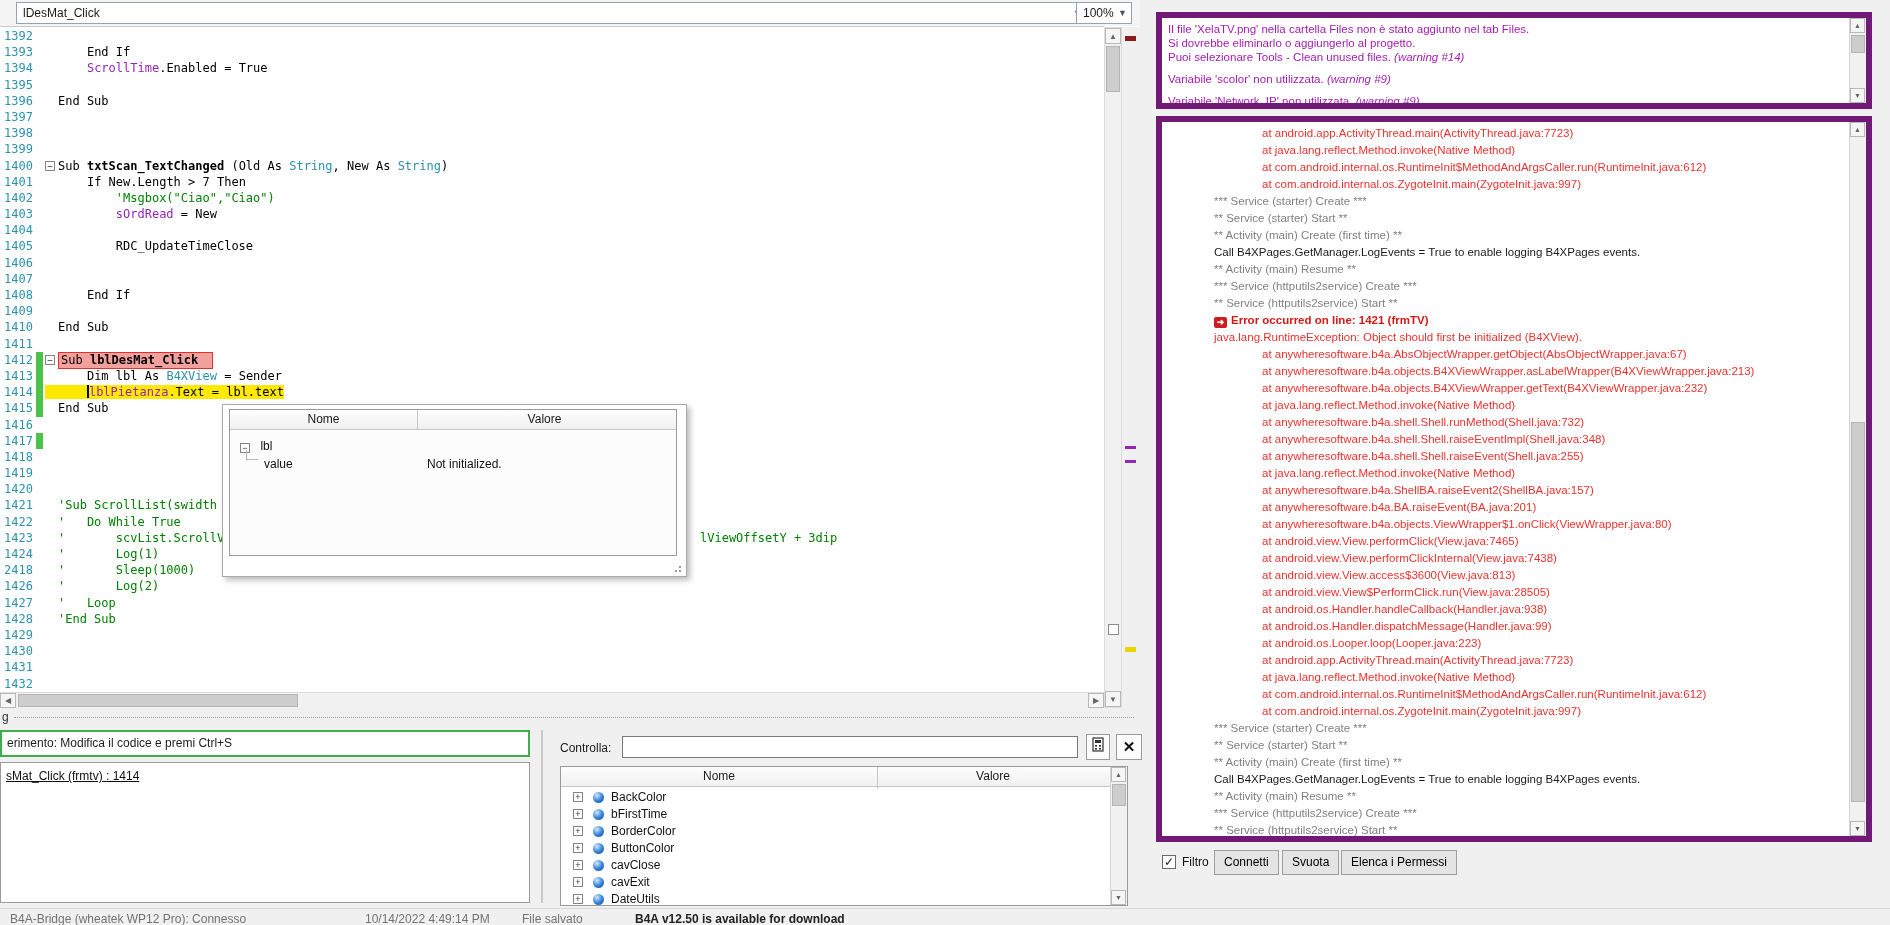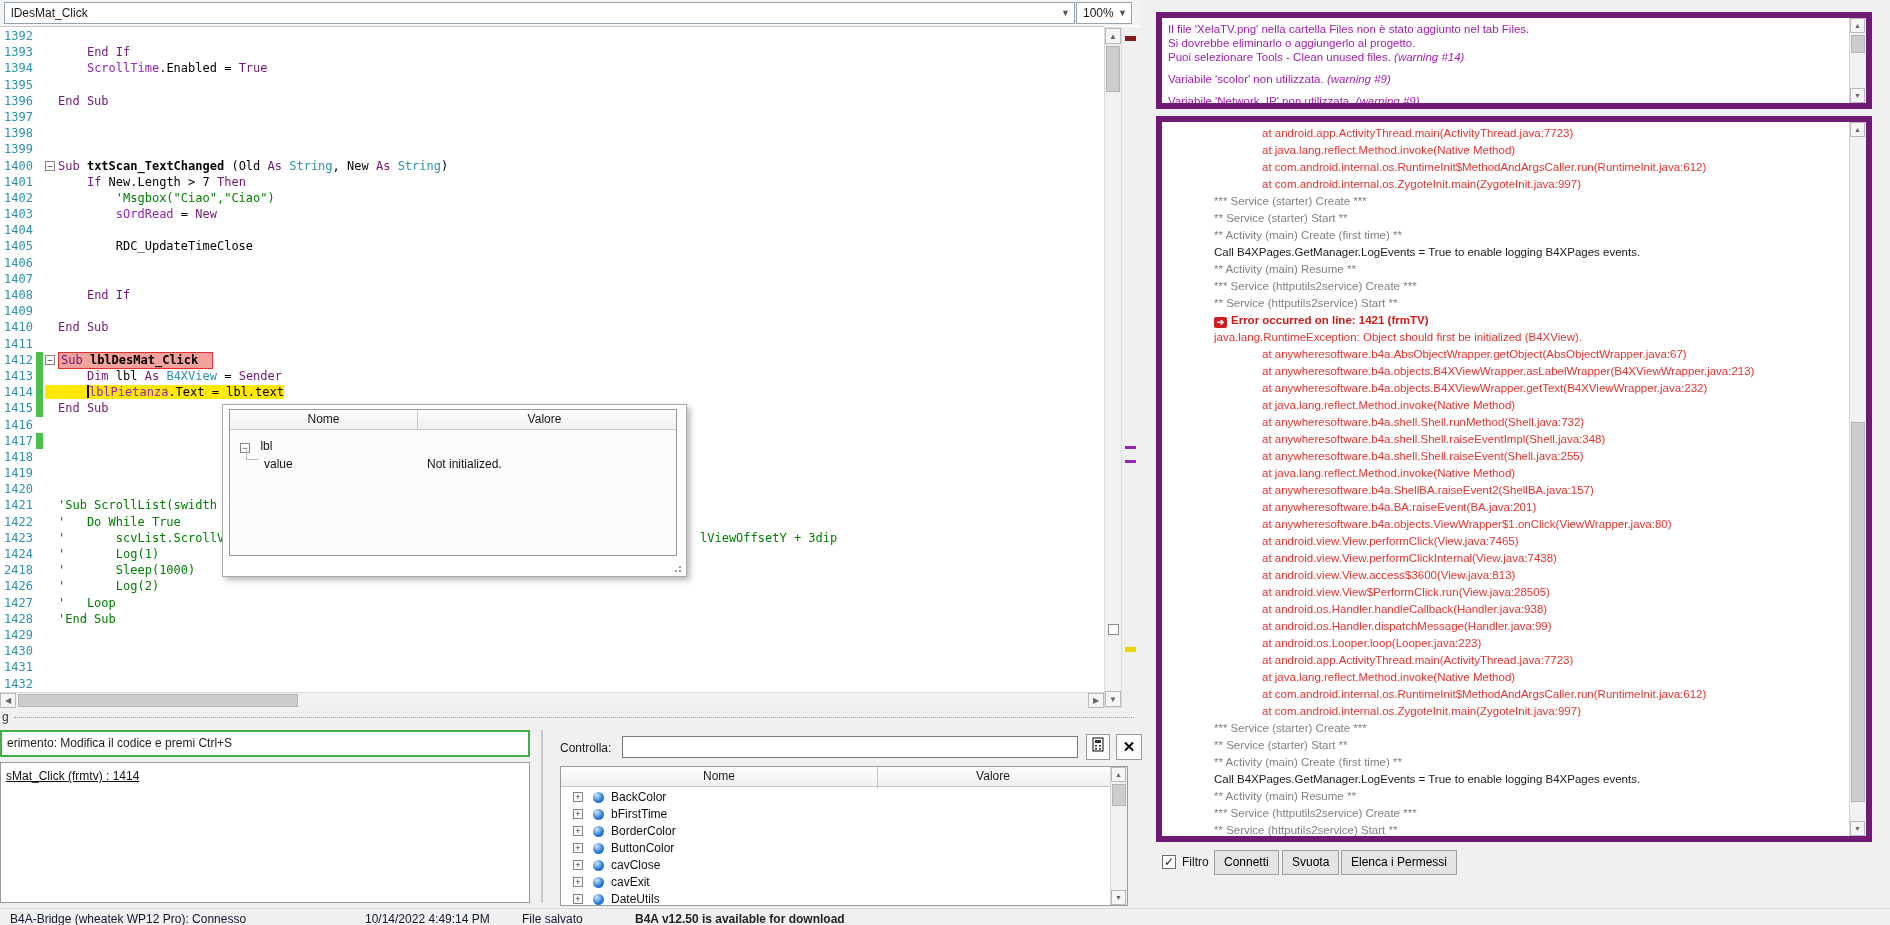--- a/index.html
+++ b/index.html
@@ -6,35 +6,35 @@
   html,body { width:1890px; height:925px; overflow:hidden; background:#f0f0f0;
               font-family:"Liberation Sans", sans-serif; }
   .abs { position:absolute; }
 
   
   #editor-pane { left:0; top:0; width:1140px; height:708px; background:#fff; }
   #nav-bar { left:0; top:0; width:1140px; height:26px; background:#f4f4f4; }
   .combo { position:absolute; top:2px; height:22px; background:#fff; border:1px solid #93a3b0;
            font-size:12px; color:#1a1a1a; line-height:20px; padding-left:6px; }
   .combo .chev { position:absolute; right:4px; top:0; color:#555; font-size:9px; line-height:20px; }
-  #nav-combo { left:4px; width:1071px; }
+  #nav-combo { left:16px; width:1071px; }
   #zoom-combo { left:1076px; width:56px; }
 
   #code-area { left:0; top:26px; width:1104px; height:666px; background:#fff; overflow:hidden;
                border-top:1px solid #c9c9c9; }
   #code-lines { position:absolute; left:0; top:1px; width:100%; }
   .cl { position:relative; height:16.2px; font-family:"DejaVu Sans Mono", monospace;
         font-size:12px; line-height:16.2px; white-space:pre; }
   .cl .num { position:absolute; left:4px; color:#2b91af; }
   .cl .chbar { position:absolute; left:36px; top:0; width:7px; height:16.2px; background:#4cc14c; }
   .cl .fold { position:absolute; left:45px; top:3px; width:10px; height:10px; background:#fff;
               border:1px solid #848484; color:#333; font-size:9px; line-height:8px; text-align:center; }
   .cl .code { position:absolute; left:58px; top:0; color:#000; }
   .cl .ovl  { position:absolute; top:0; }
-  .tok-k { color:#701a75; }
+  .tok-k { color:#000000; }
   .tok-t { color:#2b91af; }
   .tok-c { color:#008000; }
   .tok-v { color:#9326b5; }
   .tok-b { color:#000; font-weight:bold; }
   .hl-r { background:#f2a19d; border:1px solid #e03030; padding:0 14px 1px 2px; }
   .hl-y { background:#ffe900; margin-left:-13px; padding-left:13px; }
   .caret { display:inline-block; width:0; height:13px; border-left:2px solid #000; vertical-align:-2px; }
 
   
   .sbtn { position:absolute; background:#f5f5f5; border:1px solid #b9b9b9; color:#666;
@@ -121,21 +121,21 @@
   #btn-connect { left:58px; } #btn-clear { left:126px; } #btn-perm { left:185px; }
 
   #tab-bar { position:absolute; left:4px; top:908px; width:734px; height:24px; font-size:12px; color:#222; }
   .tab { position:absolute; top:0; height:24px; line-height:22px; padding:0 7px; white-space:nowrap; }
   .tab svg { vertical-align:-2px; margin-right:5px; }
   .tab.active { background:#fafafa; border:1px solid #b0b0b0; color:#117a7c; }
 
   
   #status-bar { left:0; top:908px; width:1890px; height:17px; background:#f0f0f0;
                 border-top:1px solid #d9d9d9; overflow:hidden; }
-  .st { position:absolute; top:3px; font-size:12px; color:#0f172a; white-space:nowrap; }
+  .st { position:absolute; top:3px; font-size:12px; color:#737373; white-space:nowrap; }
 </style>
 </head>
 <body>
 
 <div class="abs" id="editor-pane">
   <div class="abs" id="nav-bar">
     <div class="combo" id="nav-combo">
       <span>lDesMat_Click</span>
       <span class="chev">▼</span>
     </div>

